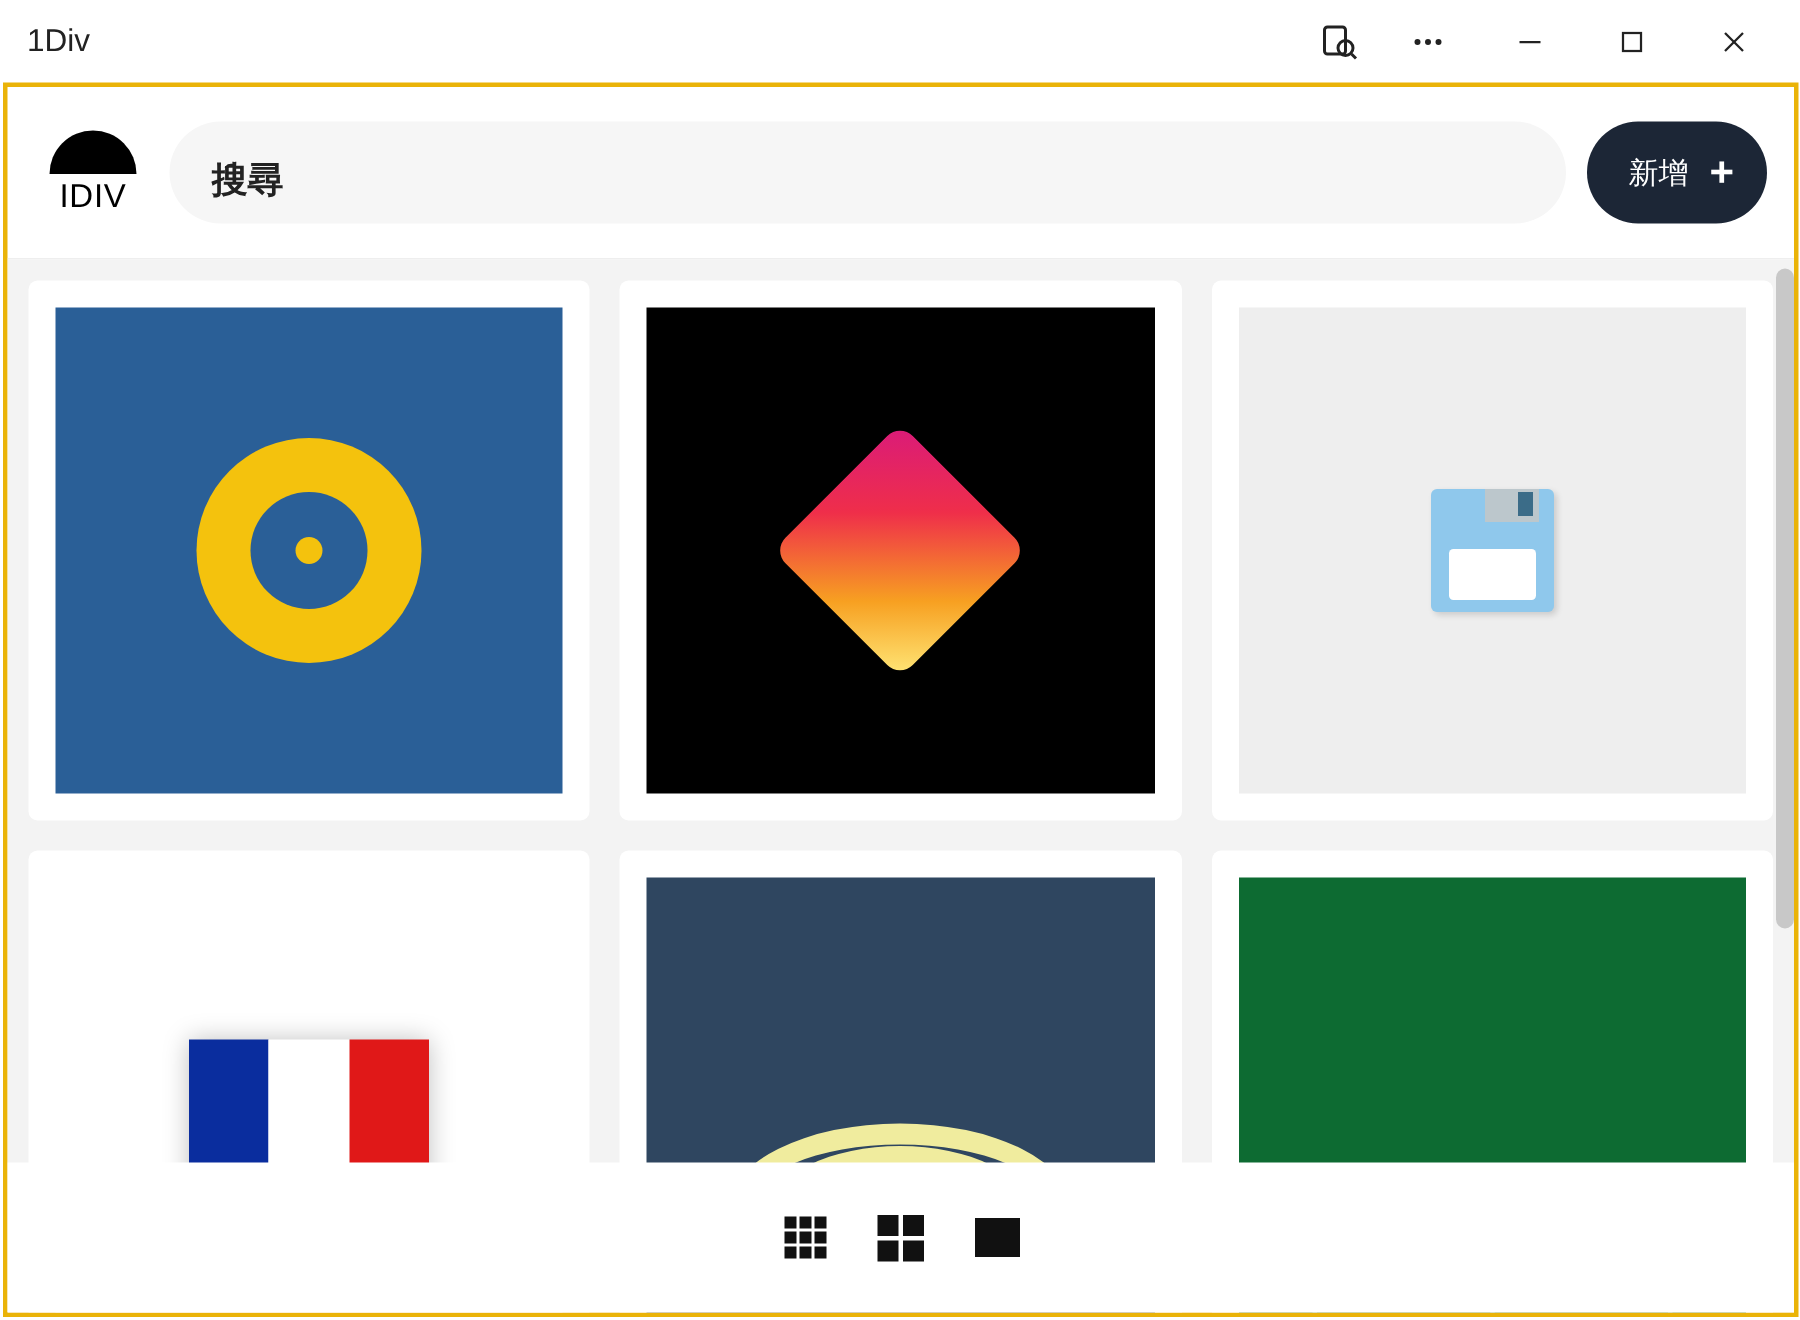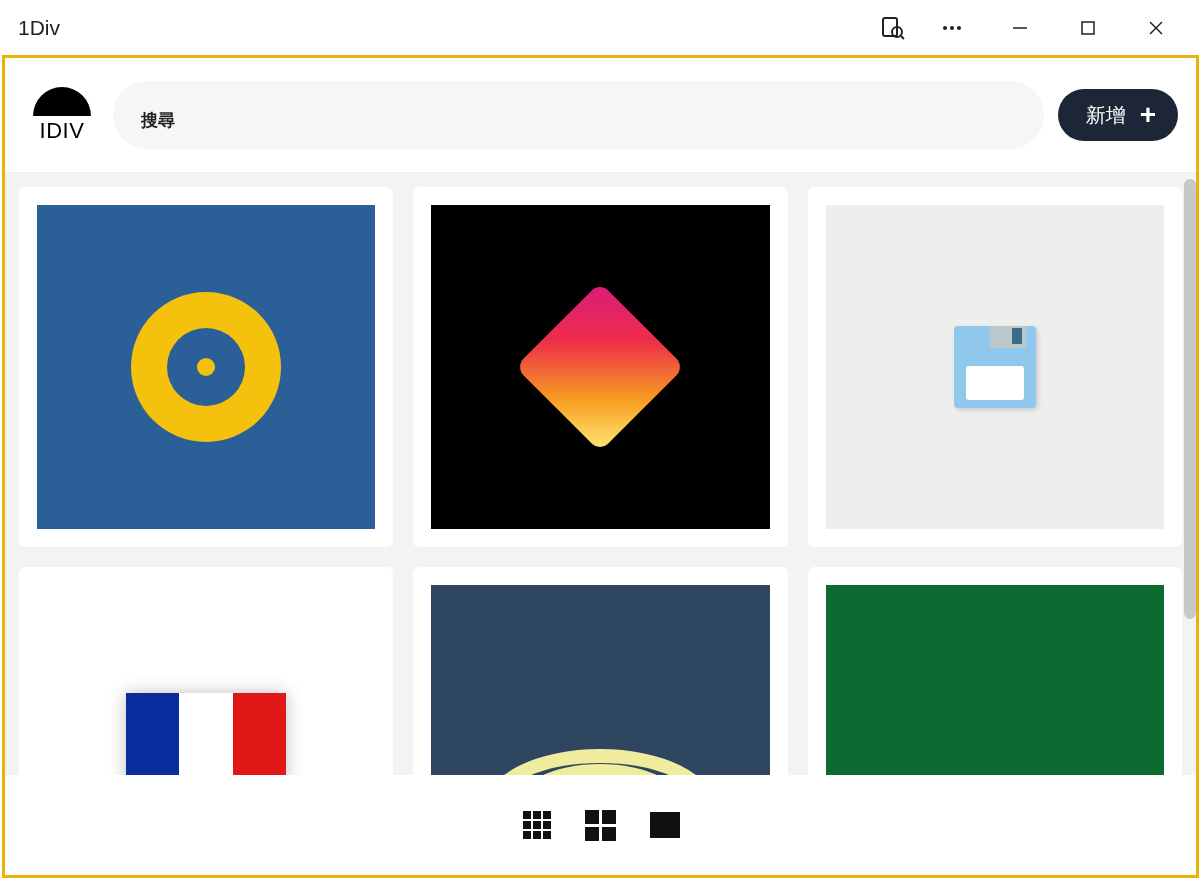--- a/index.html
+++ b/index.html
@@ -67,28 +67,28 @@
 .search-pill {
   flex: 1;
   height: 68px;
   background: #f6f6f6;
   border-radius: 34px;
   display: flex; align-items: center;
   padding: 0 28px;
 }
 .search-pill input {
   border: none; background: transparent; outline: none;
-  font-size: 17px; font-weight: 400;
+  font-size: 24px; font-weight: 400;
   width: 100%;
   color: #222;
   margin-top: 12px;
 }
 .search-pill input::placeholder { color: #222; font-weight: 600; }
 .add-btn {
-  height: 52px;
+  height: 68px;
   padding: 0 22px 0 28px;
   background: #1c2636;
   color: #fff;
   border-radius: 34px;
   display: flex; align-items: center; gap: 14px;
   font-size: 20px; font-weight: 500;
   cursor: pointer;
   text-align: center;
 }
 .plus {

